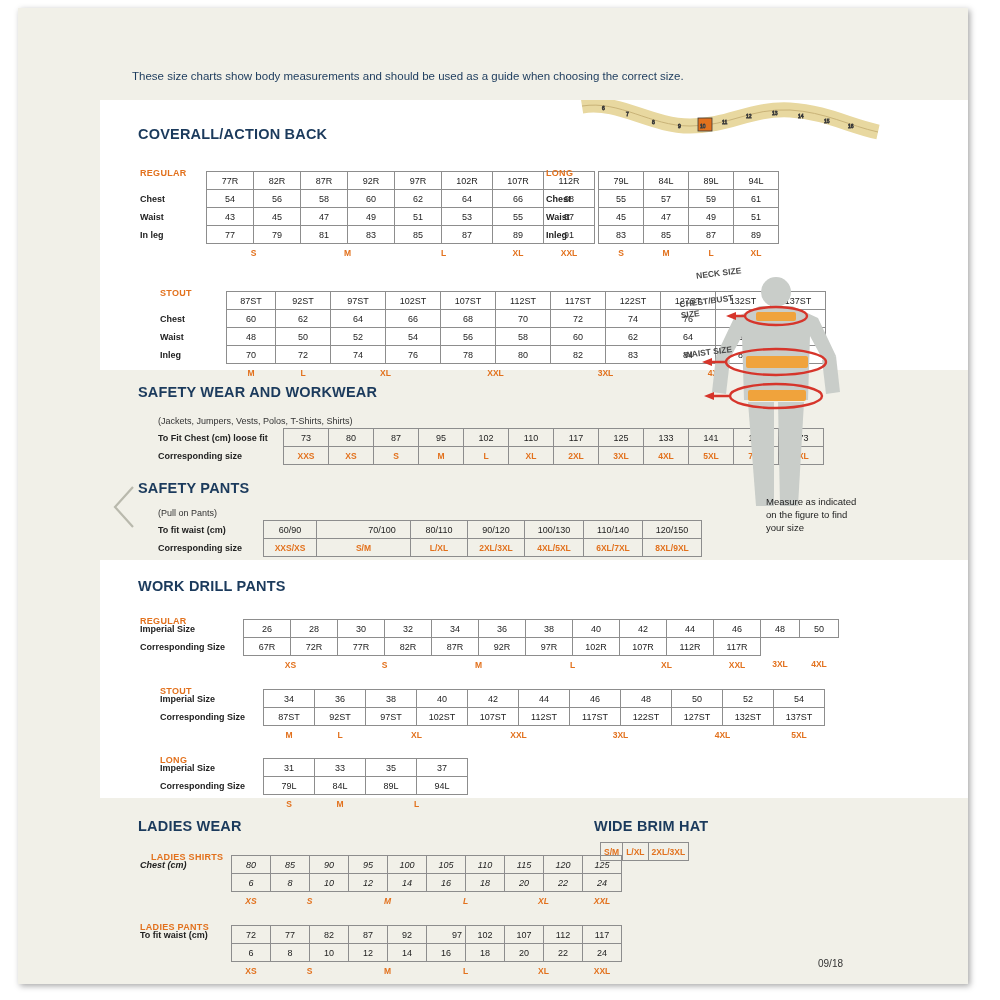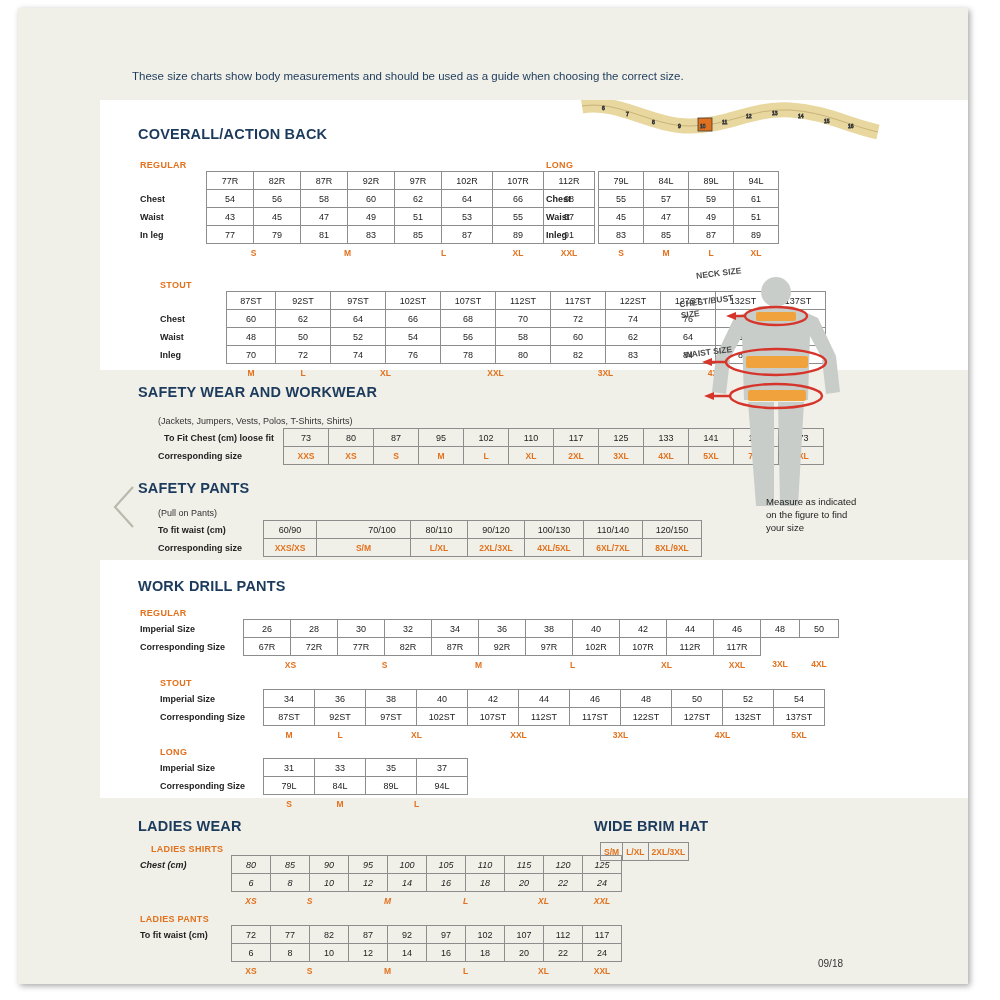--- a/index.html
+++ b/index.html
@@ -11,21 +11,21 @@
   .band{position:absolute;left:0;width:950px;background:#f1f0e8;}
   
   #band-header{top:0;height:92px;}
   #band-mid{top:362px;height:190px;}
   #band-bottom{top:790px;height:186px;}
 
   h1{position:absolute;left:112px;top:24px;margin:0;font-size:34px;font-weight:bold;color:#1b3a5c;letter-spacing:-0.5px;}
   .subtitle{position:absolute;left:114px;top:62px;font-size:11.5px;color:#1b3a5c;}
 
   .sec-title{position:absolute;font-size:14.5px;font-weight:bold;color:#1b3a5c;letter-spacing:.2px;}
-  .grp-title{position:absolute;font-size:9px;font-weight:bold;color:#e2711d;letter-spacing:.3px;}
+  .grp-title{position:absolute;font-size:9px;font-weight:bold;color:#e2711d;letter-spacing:.3px;margin-top:8px;}
   .note{position:absolute;font-size:9px;color:#333;}
 
   table.tbl{position:absolute;border-collapse:collapse;font-size:9px;color:#222;}
   table.tbl td{border:1px solid #8d8d8d;padding:2px 3px;text-align:center;height:13px;line-height:12px;white-space:nowrap;}
   table.tbl td.lbl{text-align:left;font-weight:bold;border:none;padding-left:2px;}
   table.tbl td.blank{border:none;}
   table.tbl td.sz{border:none;color:#e2711d;font-weight:bold;font-size:8.5px;}
   table.tbl td.szb{border:1px solid #8d8d8d;color:#e2711d;font-weight:bold;font-size:8.5px;}
 
   .tape{position:absolute;left:562px;top:92px;width:300px;height:48px;}
@@ -241,21 +241,21 @@
         <td class="sz">5XL</td>
       </tr>
     </tbody>
       </table>
 
     <div class="sec-title" style="left:120px;top:376px;">SAFETY WEAR AND WORKWEAR</div>
     <div class="note" style="left:140px;top:408px;">(Jackets, Jumpers, Vests, Polos, T-Shirts, Shirts)</div>
     <table class="tbl" style="left:138px;top:420px;">
       <tbody>
           <tr>
-        <td class="lbl" style="width:122px;text-align:center;">To Fit Chest (cm) loose fit</td>
+        <td class="lbl" style="width:122px;">To Fit Chest (cm) loose fit</td>
         <td style="width:38px;">73</td>
         <td style="width:38px;">80</td>
         <td style="width:38px;">87</td>
         <td style="width:38px;">95</td>
         <td style="width:38px;">102</td>
         <td style="width:38px;">110</td>
         <td style="width:38px;">117</td>
         <td style="width:38px;">125</td>
         <td style="width:38px;">133</td>
         <td style="width:38px;">141</td>
@@ -512,21 +512,21 @@
     <div class="grp-title" style="left:122px;top:906px;">LADIES PANTS</div>
     <table class="tbl" style="left:120px;top:917px;">
       <tbody>
           <tr>
         <td class="lbl" style="width:88px;">To fit waist (cm)</td>
         <td style="width:32px;">72</td>
         <td style="width:32px;">77</td>
         <td style="width:32px;">82</td>
         <td style="width:32px;">87</td>
         <td style="width:32px;">92</td>
-        <td style="width:32px;">97</td>
+        <td style="width:32px;text-align:right;">97</td>
         <td style="width:32px;">102</td>
         <td style="width:32px;">107</td>
         <td style="width:32px;">112</td>
         <td style="width:32px;">117</td>
       </tr>
       <tr>
         <td class="blank"></td>
         <td>6</td>
         <td>8</td>
         <td>10</td>

